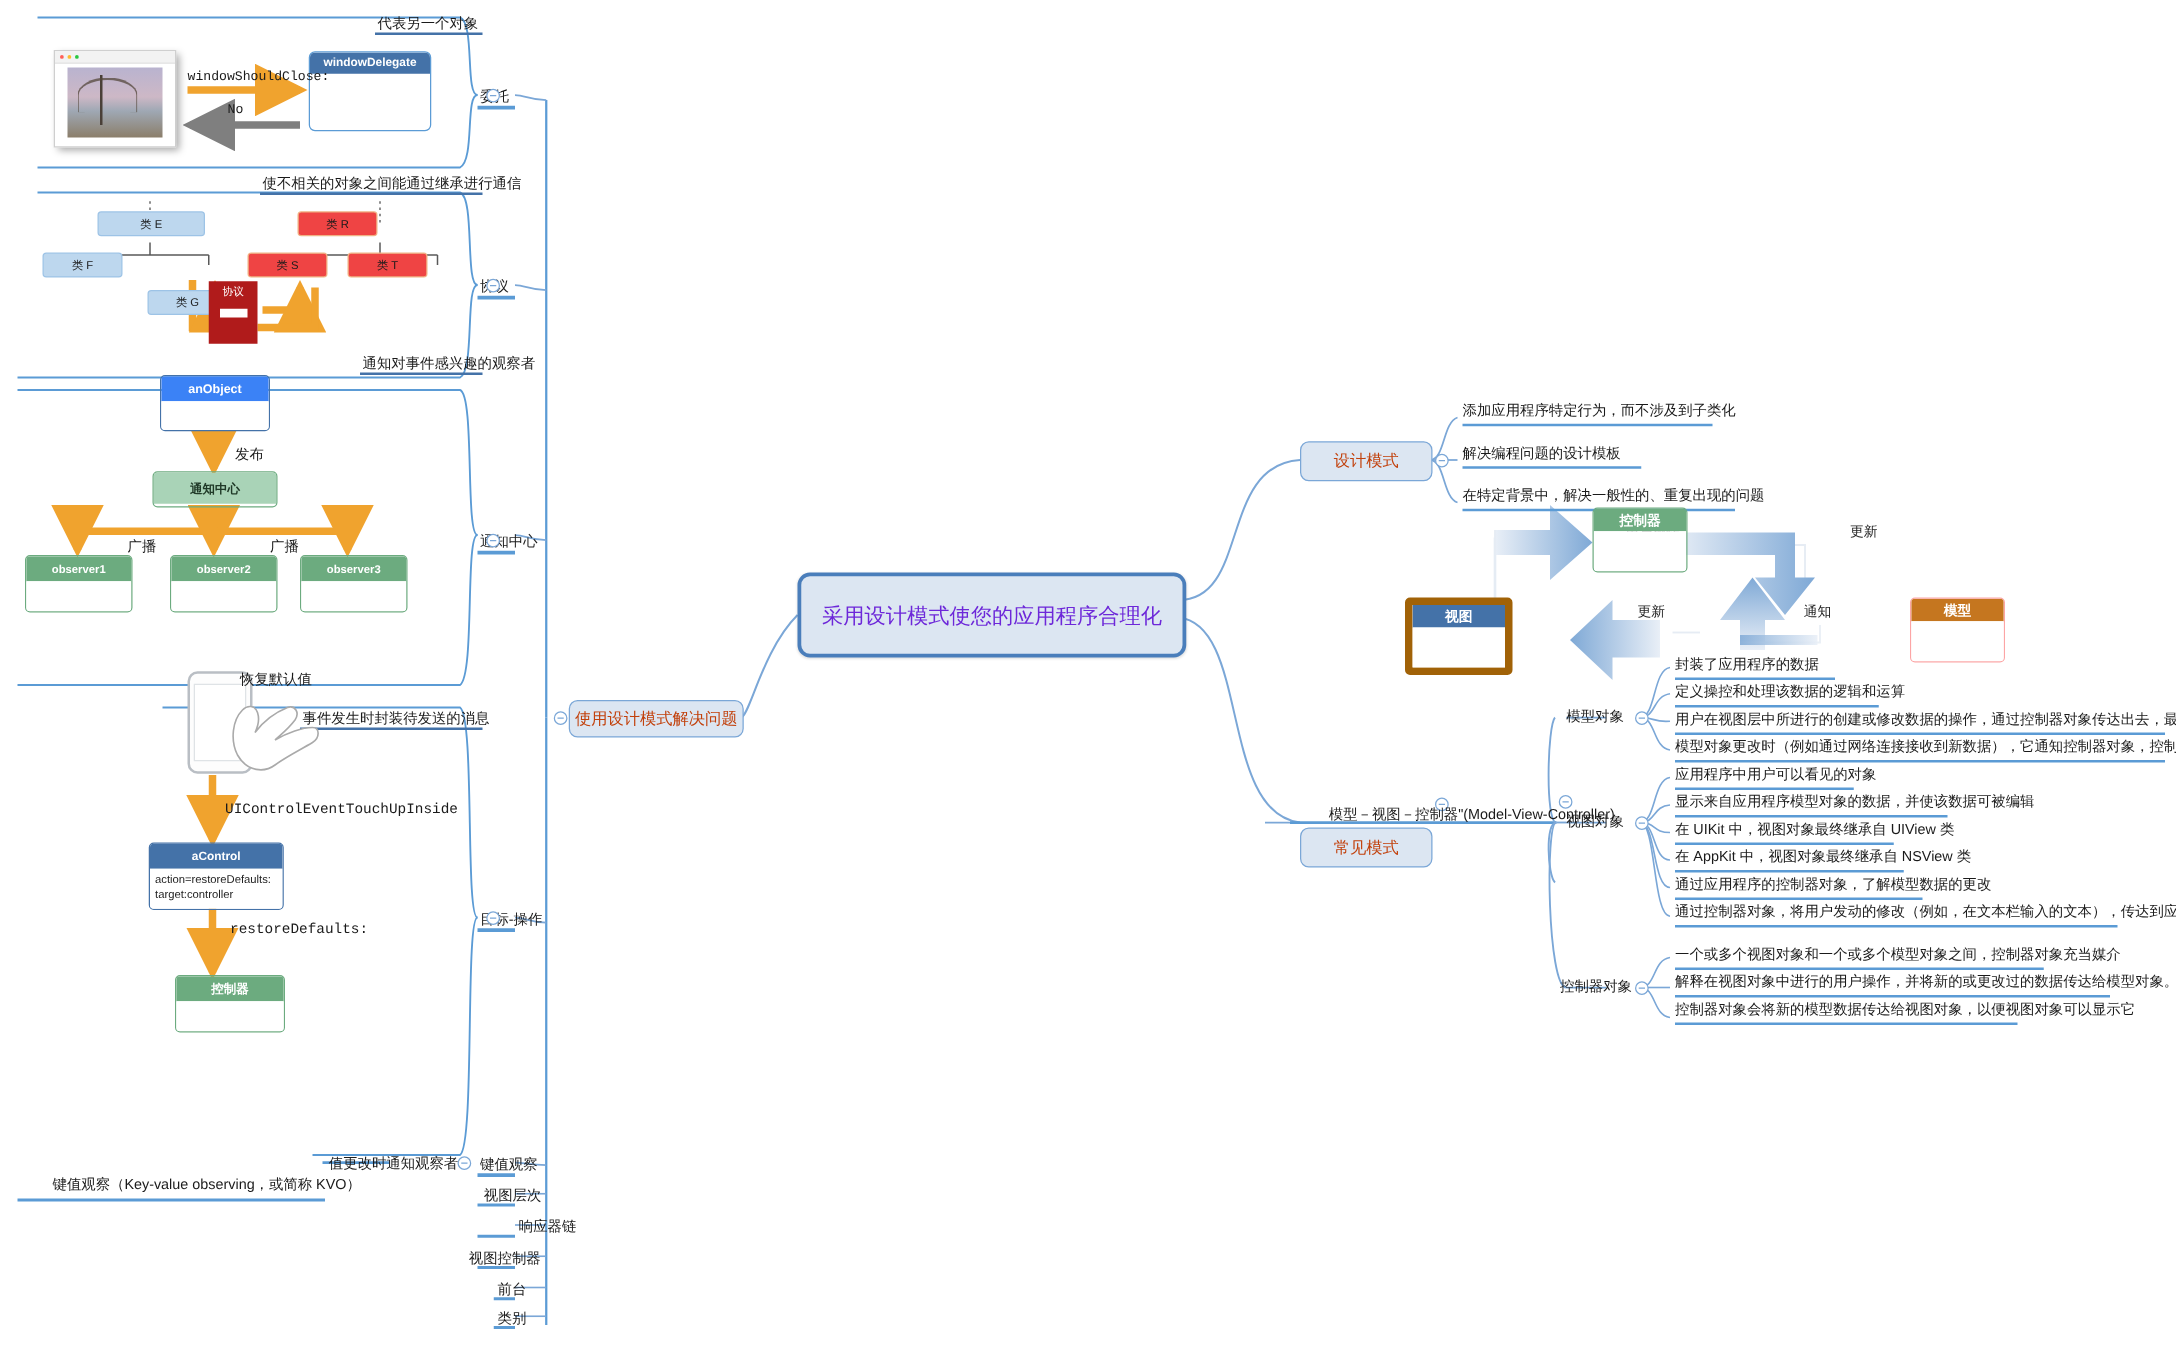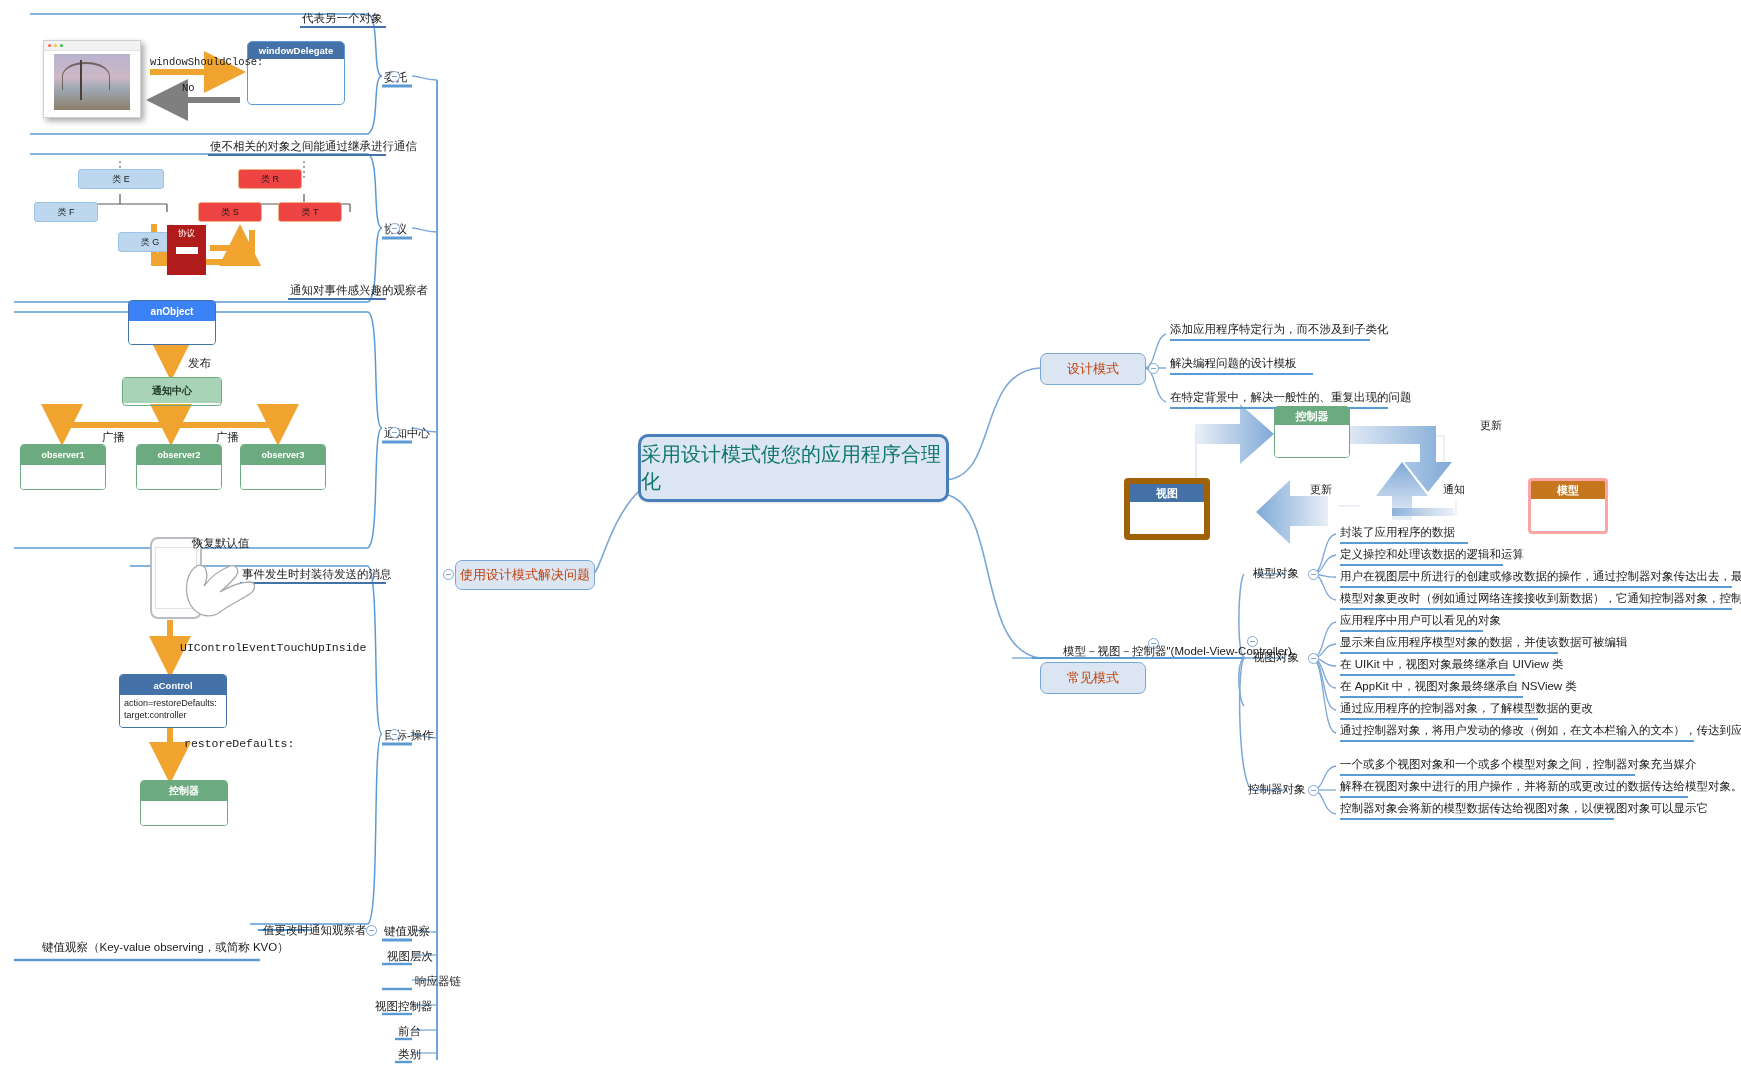--- a/index.html
+++ b/index.html
@@ -3,24 +3,24 @@
 <meta charset="utf-8">
 <style>
   html,body{margin:0;padding:0;background:#ffffff;}
   body{width:1741px;height:1080px;position:relative;overflow:hidden;
        font-family:"Liberation Sans","DejaVu Sans",sans-serif;color:#222;}
   .abs{position:absolute;}
   svg.wires{position:absolute;left:0;top:0;width:1741px;height:1080px;pointer-events:none;}
 
   
   .central{
-    position:absolute;left:638px;top:434px;width:305px;height:62px;
+    position:absolute;left:638px;top:458px;width:305px;height:62px;
     border:3px solid #4a7ebb;border-radius:10px;background:#dce6f2;
     display:flex;align-items:center;justify-content:center;
-    font-size:20px;color:#0f766e;box-shadow:0 1px 2px rgba(0,0,0,.12);
+    font-size:17px;color:#6d28d9;box-shadow:0 1px 2px rgba(0,0,0,.12);
   }
 
   
   .topic{
     position:absolute;border:1px solid #7ba7d7;border-radius:7px;background:#dce6f2;
     display:flex;align-items:center;justify-content:center;
     font-size:13px;color:#c2410c;padding:5px 12px;white-space:nowrap;
   }
   
   .leaf{
@@ -337,21 +337,21 @@
   <span>通知</span></div>
 
 <div class="mvcbox" style="left:1274px;top:406px;width:74px;height:50px;border:1px solid #6cab7f;">
   <div class="hd" style="background:#6cab7f;">控制器</div>
   <div class="bd" style="height:32px"></div>
 </div>
 <div class="mvcbox" style="left:1124px;top:478px;width:74px;height:50px;border:6px solid #a16207;">
   <div class="hd" style="background:#4472a8;">视图</div>
   <div class="bd" style="height:32px"></div>
 </div>
-<div class="mvcbox" style="left:1528px;top:478px;width:74px;height:50px;border:3px solid #fca5a5;">
+<div class="mvcbox" style="left:1528px;top:478px;width:74px;height:50px;border:1px solid #fca5a5;">
   <div class="hd" style="background:#c5761f;">模型</div>
   <div class="bd" style="height:32px"></div>
 </div>
 
 <div class="topic" style="left:455px;top:560px;width:138px;height:28px;padding:0;">
   <span>使用设计模式解决问题</span>
 </div>
 <div class="knob" style="left:443px;top:569px;"></div>
 
 <div class="lbl" style="left:384px;top:70px;">

